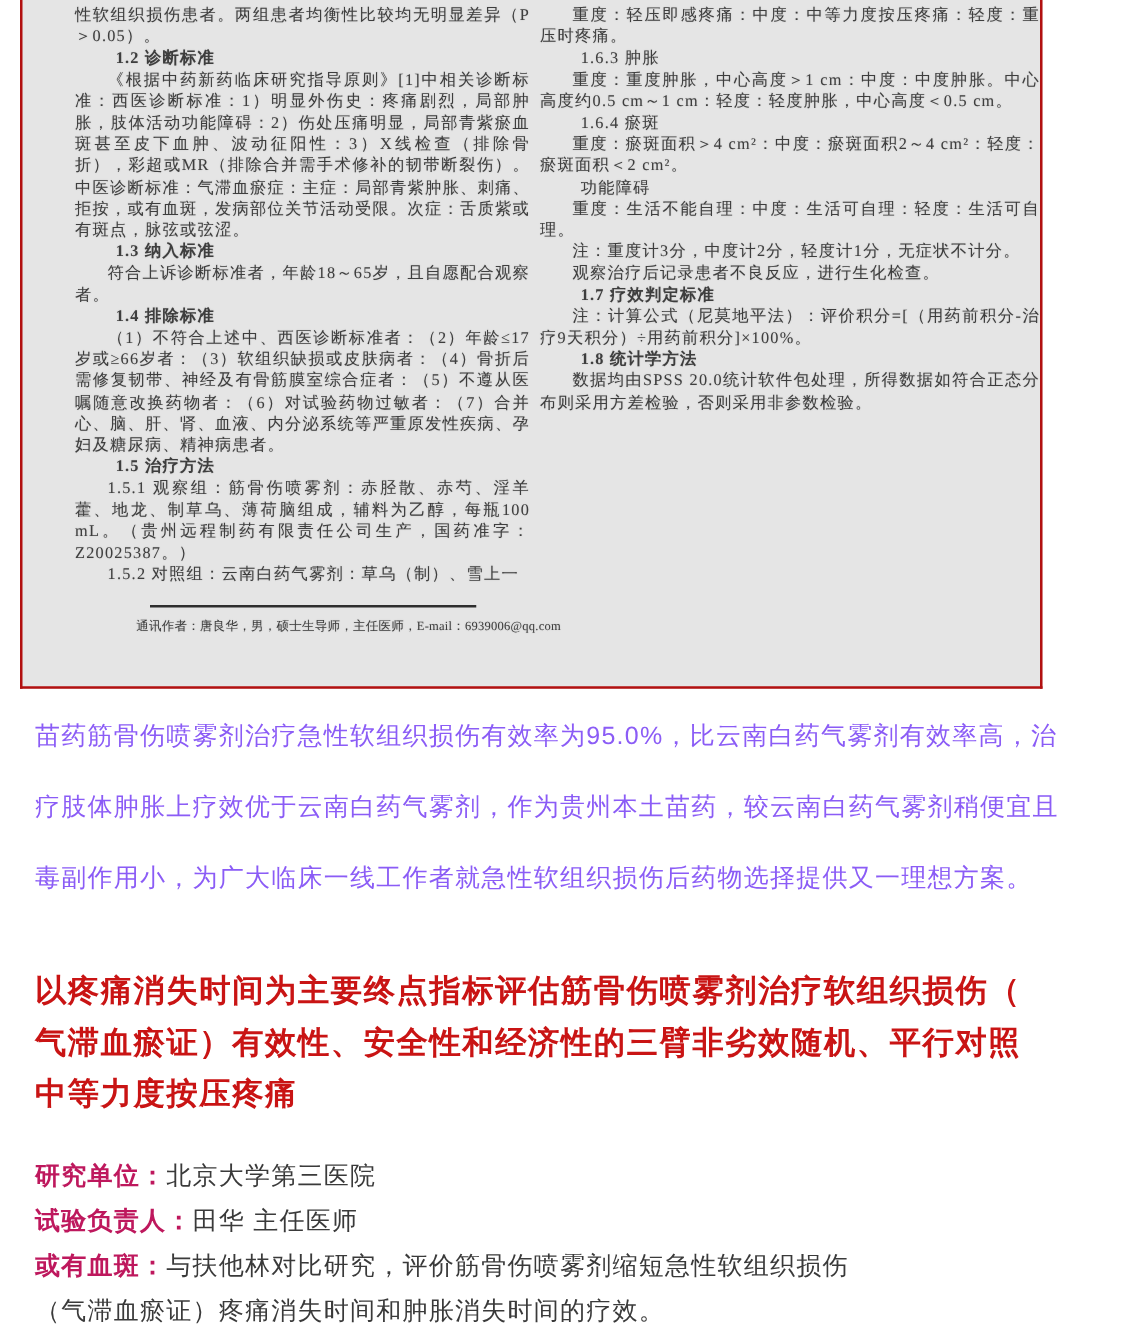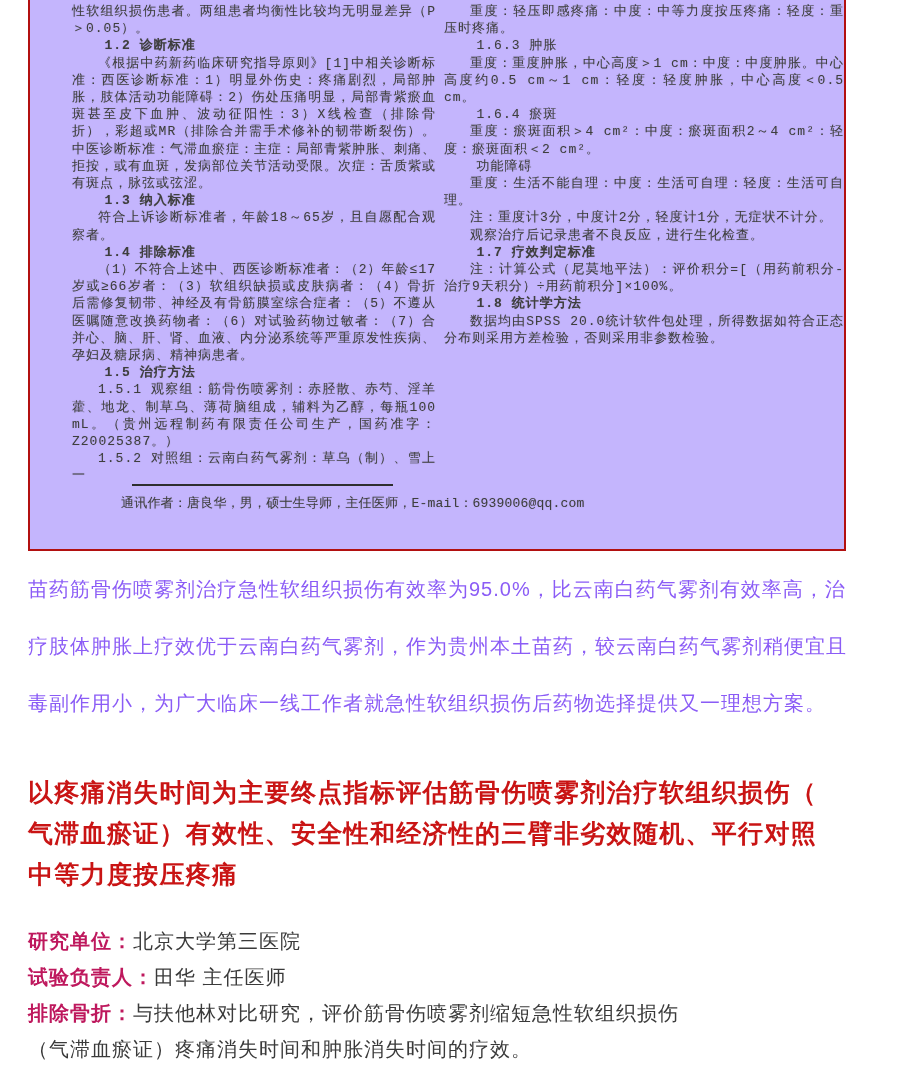--- a/index.html
+++ b/index.html
@@ -3,40 +3,40 @@
 <meta charset="utf-8">
 <style>
   html,body{margin:0;padding:0;}
   body{
     width:900px;height:1069px;background:#ffffff;position:relative;overflow:hidden;
     font-family:"Liberation Sans","DejaVu Sans",sans-serif;
   }
   
   .scan{
     position:relative;box-sizing:border-box;
-    margin-left:28px;width:818px;height:551px;
-    border:2px solid #b21010;border-top:none;background:#c4b5fd;
-    font-family:Liberation Mono, monospace;color:#3e3e3e;
+    margin-left:16px;width:818px;height:551px;
+    border:2px solid #b21010;border-top:none;background:#e5e5e5;
+    font-family:Liberation Serif, serif;color:#3e3e3e;
   }
   .scan-cols{
     display:flex;box-sizing:border-box;
     padding:3px 0 0 42px;height:482px;overflow:hidden;
   }
   .col{font-size:13px;line-height:17.2px;letter-spacing:1px;text-align:justify;
        text-shadow:0 0 1px rgba(90,90,90,0.35);}
   .col-l{width:364px;flex:none;}
   .col-r{width:400px;flex:none;margin-left:8px;}
   .ln{margin:0;}
   .ln.p{text-indent:2em;}
   .ln.h{text-indent:2.5em;font-weight:bold;}
   .ln.l{text-indent:2.5em;}
   .ln.c{text-indent:0;}
   .scan-footer{position:absolute;left:91px;top:484px;}
   .fn-rule{width:261px;height:2px;background:#2e2e2e;margin-left:11px;}
-  .fn-text{margin-top:8px;font-size:13px;letter-spacing:0.2px;color:#3e3e3e;
+  .fn-text{margin-top:8px;font-size:10px;letter-spacing:0.2px;color:#3e3e3e;
            text-shadow:0 0 1px rgba(90,90,90,0.35);}
   
   .summary{margin:18px 28px 0;font-size:20px;line-height:37px;letter-spacing:1px;color:#8b5cf6;}
   
   .trial-title{margin:52px 28px 0;font-size:25px;font-weight:bold;line-height:41px;
                letter-spacing:1.3px;color:#c91414;}
   .trial-title div{margin:0;font-family:Liberation Mono, monospace;}
   
   .fields{margin:26px 28px 0;max-width:670px;font-size:20px;line-height:36px;
           letter-spacing:1px;color:#3a3a3a;}
@@ -90,14 +90,14 @@
 
 <h1 class="trial-title">
     <div class="">以疼痛消失时间为主要终点指标评估筋骨伤喷雾剂治疗软组织损伤（</div>
     <div class="">气滞血瘀证）有效性、安全性和经济性的三臂非劣效随机、平行对照</div>
     <div class="">中等力度按压疼痛</div>
   </h1>
 
 <div class="fields">
   <p class="field"><span class="flabel">研究单位：</span><span class="fvalue">北京大学第三医院</span></p>
   <p class="field"><span class="flabel">试验负责人：</span><span class="fvalue">田华 主任医师</span></p>
-  <p class="field"><span class="flabel">排除骨折：</span><span class="fvalue">与扶他林对比研究，评价筋骨伤喷雾剂缩短急性软组织损伤（气滞血瘀证）疼痛消失时间和肿胀消失时间的疗效。</span></p>
+  <p class="field"><span class="flabel">或有血斑：</span><span class="fvalue">与扶他林对比研究，评价筋骨伤喷雾剂缩短急性软组织损伤（气滞血瘀证）疼痛消失时间和肿胀消失时间的疗效。</span></p>
 </div>
 
 </body></html>

